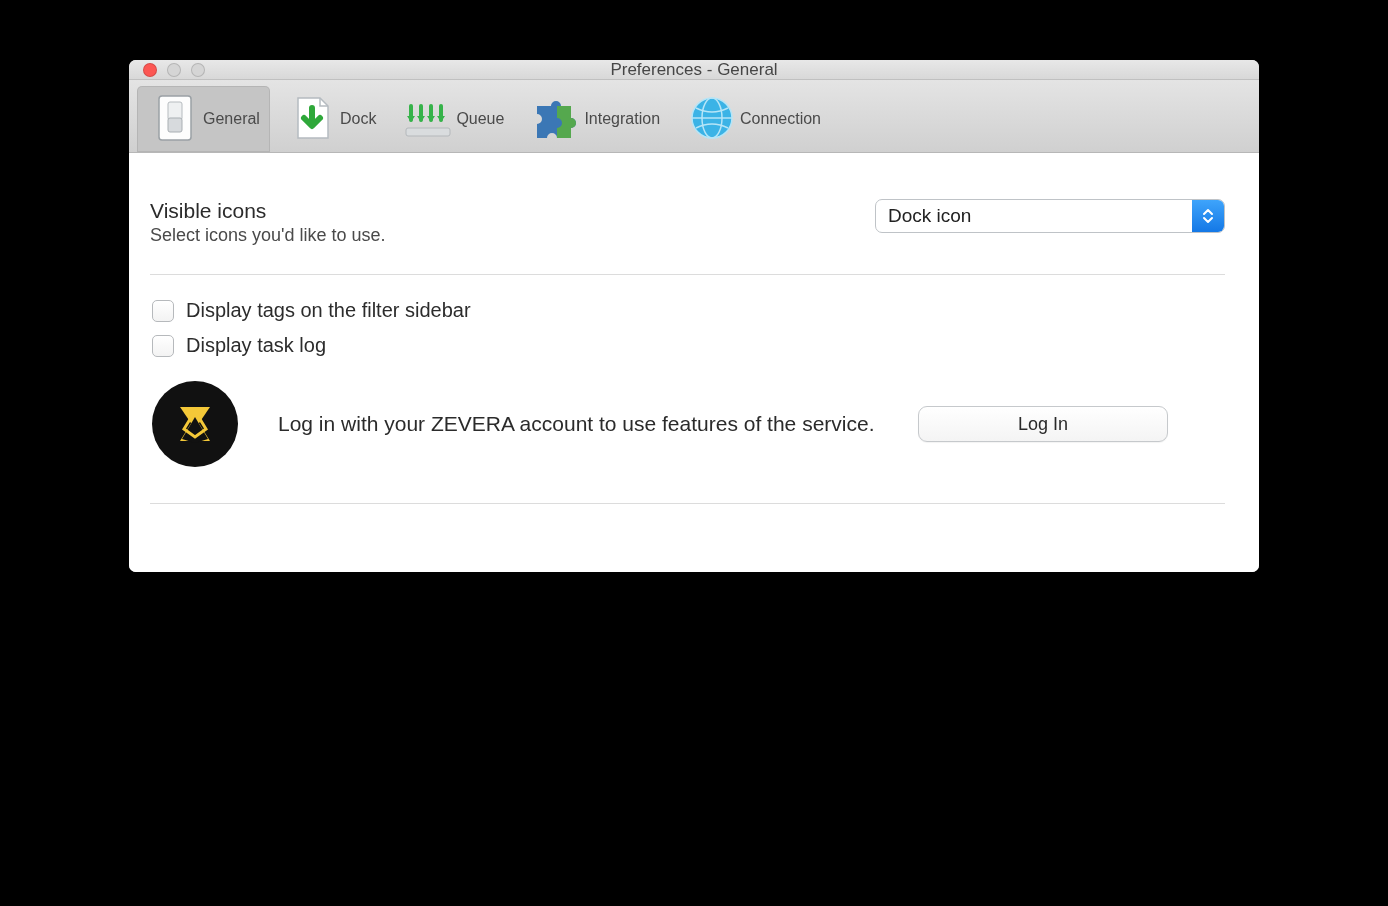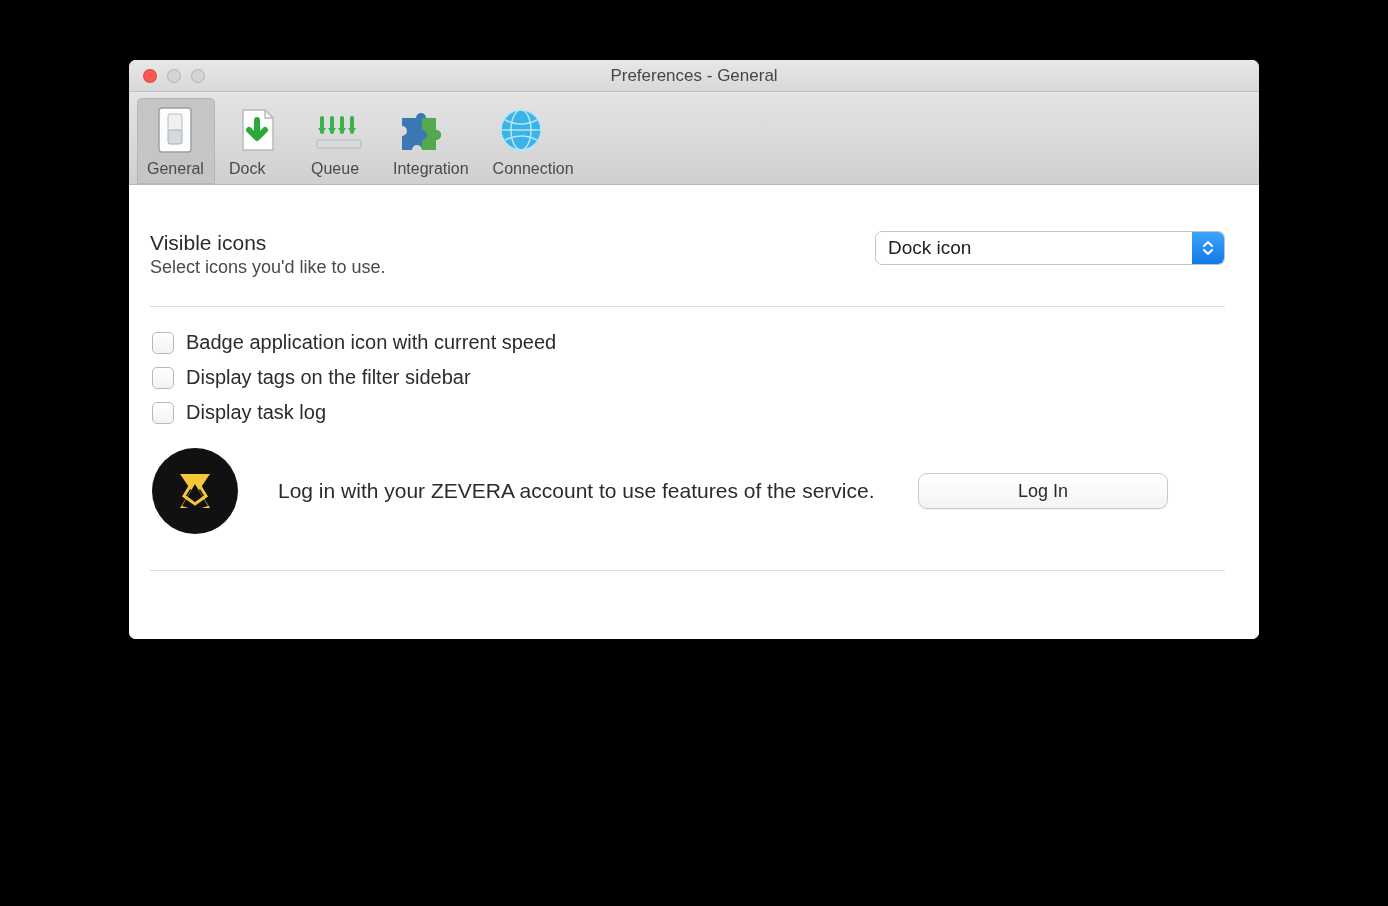--- a/index.html
+++ b/index.html
@@ -14,21 +14,21 @@
       padding-top: 60px;
     }
     .window {
       width: 1130px;
       background: #fff;
       border-radius: 7px;
       box-shadow: 0 20px 60px rgba(0,0,0,0.5), 0 0 0 1px rgba(0,0,0,0.15);
       overflow: hidden;
     }
     .titlebar {
-      height: 32px;
+      height: 20px;
       background: linear-gradient(#e8e8e8, #d8d8d8);
       border-bottom: 1px solid #c0c0c0;
       display: flex;
       align-items: center;
       position: relative;
     }
     .traffic {
       display: flex;
       gap: 10px;
       padding-left: 14px;
@@ -45,21 +45,21 @@
       font-size: 17px; color: #464646; pointer-events: none;
     }
     .toolbar {
       background: linear-gradient(#e4e4e4, #d0d0d0);
       border-bottom: 1px solid #b7b7b7;
       display: flex;
       padding: 6px 8px 0 8px;
       gap: 4px;
     }
     .toolbar-item {
-      display: flex; flex-direction: column; 
+      display: flex; flex-direction: row; align-items: center;
       padding: 4px 10px 6px 10px;
       border-radius: 5px 5px 0 0;
       cursor: default;
       min-width: 78px;
     }
     .toolbar-item.active {
       background: #c5c5c5;
       box-shadow: inset 0 0 0 1px rgba(0,0,0,0.08);
     }
     .toolbar-icon {
@@ -244,24 +244,20 @@
             <path d="M2 6 l4 -4 l4 4 M2 10 l4 4 l4 -4" fill="none" stroke="#fff" stroke-width="2" stroke-linecap="round" stroke-linejoin="round"></path>
           </svg>
         </div>
       </div>
     </div>
 
     <div class="divider"></div>
 
     <div class="check-line">
       <div class="checkbox"></div>
-      <div class="check-label">Badge application icon with current speed</div>
-    </div>
-    <div class="check-line">
-      <div class="checkbox"></div>
       <div class="check-label">Display tags on the filter sidebar</div>
     </div>
     <div class="check-line">
       <div class="checkbox"></div>
       <div class="check-label">Display task log</div>
     </div>
 
     <div class="account-row">
       <div class="zevera-badge">
         <svg width="50" height="50" viewBox="0 0 50 50">

